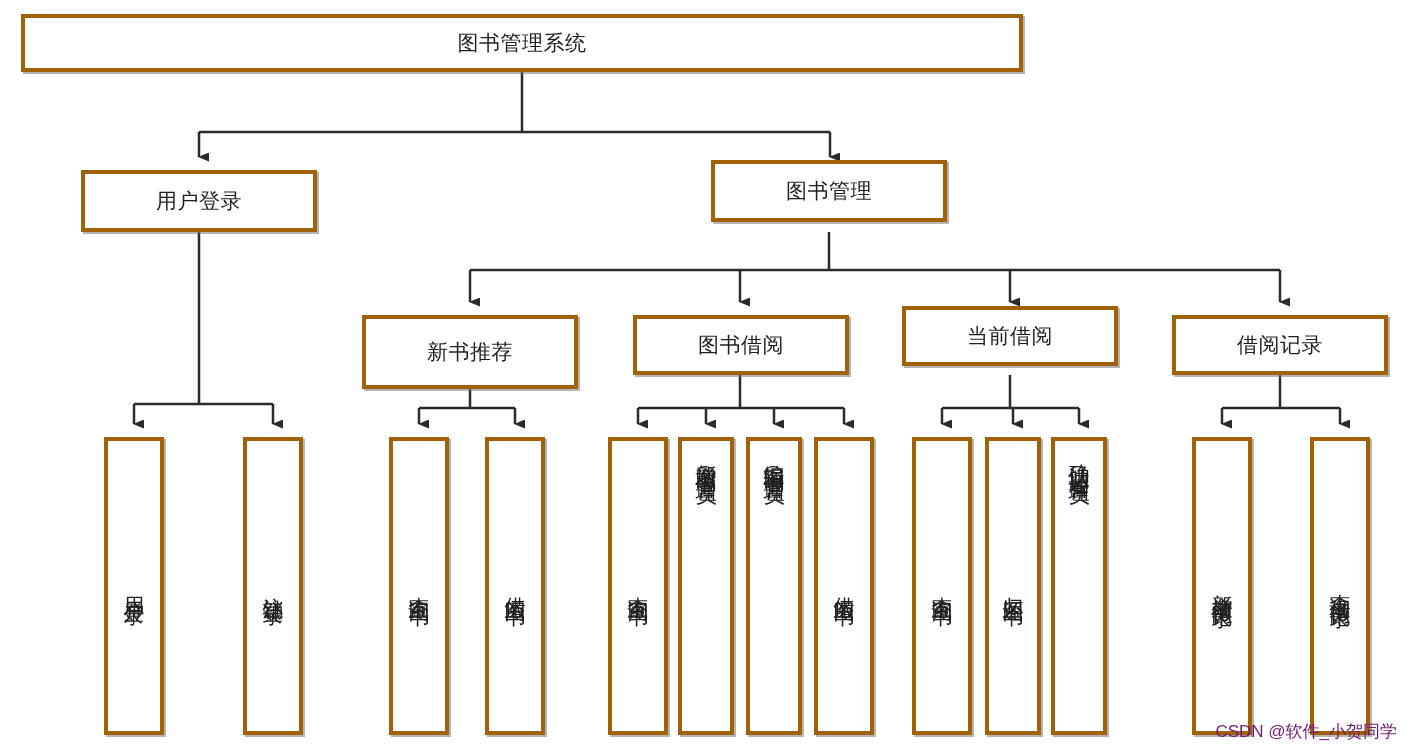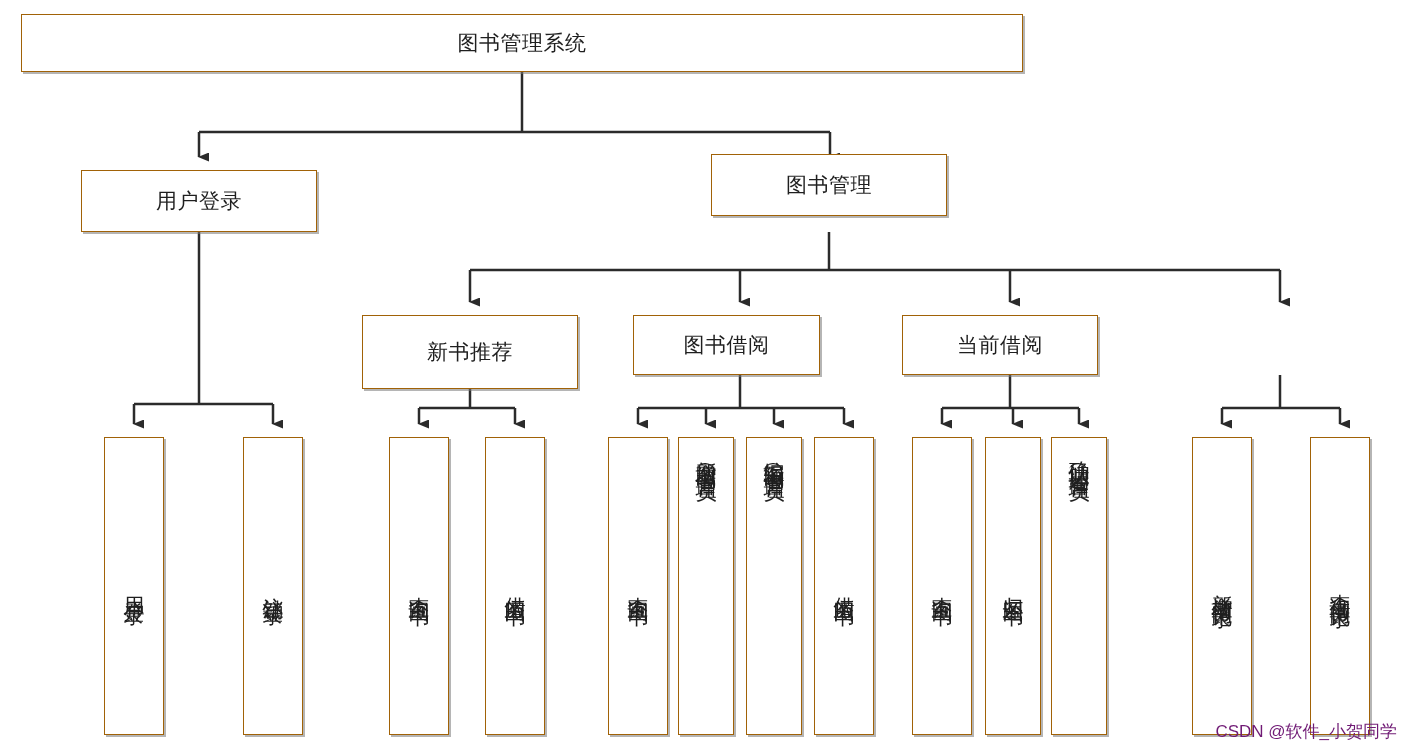--- a/index.html
+++ b/index.html
@@ -24,21 +24,21 @@
     left: 0;
     top: 0;
     width: 1405px;
     height: 747px;
     pointer-events: none;
   }
   .node {
     position: absolute;
     box-sizing: border-box;
     background: #ffffff;
-    border: 1px solid #a16207;
+    border: 4px solid #a16207;
     box-shadow: 2px 2px 0 rgba(120,120,120,0.55);
     display: flex;
     align-items: center;
     justify-content: center;
     color: #1f1f1f;
     z-index: 2;
   }
   .node.horizontal {
     font-size: 21px;
     line-height: 1.2;
@@ -127,32 +127,35 @@
     </g>
   </svg>
 
   <div class="node horizontal" style="left:21px; top:14px; width:1002px; height:58px;">
     <span class="node-label">图书管理系统</span>
   </div>
 
   <div class="node horizontal" style="left:81px; top:170px; width:236px; height:62px;">
     <span class="node-label">用户登录</span>
   </div>
-  <div class="node horizontal" style="left:711px; top:154px; width:236px; height:62px;">
+  <div class="node horizontal" style="left:711px; top:160px; width:236px; height:62px;">
     <span class="node-label">图书管理</span>
   </div>
 
   <div class="node horizontal" style="left:362px; top:315px; width:216px; height:74px;">
     <span class="node-label">新书推荐</span>
   </div>
-  <div class="node horizontal" style="left:633px; top:315px; width:187px; height:60px;">
+  <div class="node horizontal" style="left:633px; top:315px; width:216px; height:60px;">
     <span class="node-label">图书借阅</span>
   </div>
-  <div class="node horizontal" style="left:902px; top:315px; width:196px; height:60px;align-items:center;">
+  <div class="node horizontal" style="left:902px; top:306px; width:216px; height:60px;align-items:center;">
     <span class="node-label">当前借阅</span>
+  </div>
+  <div class="node horizontal" style="left:1172px; top:315px; width:216px; height:60px;">
+    <span class="node-label">借阅记录</span>
   </div>
 
   <div class="node vertical" style="left:104px; top:437px; width:60px; height:298px;">
     <span class="node-label">用户登录</span>
   </div>
   <div class="node vertical" style="left:243px; top:437px; width:60px; height:298px;">
     <span class="node-label">注销登录</span>
   </div>
 
   <div class="node vertical" style="left:389px; top:437px; width:60px; height:298px;">

